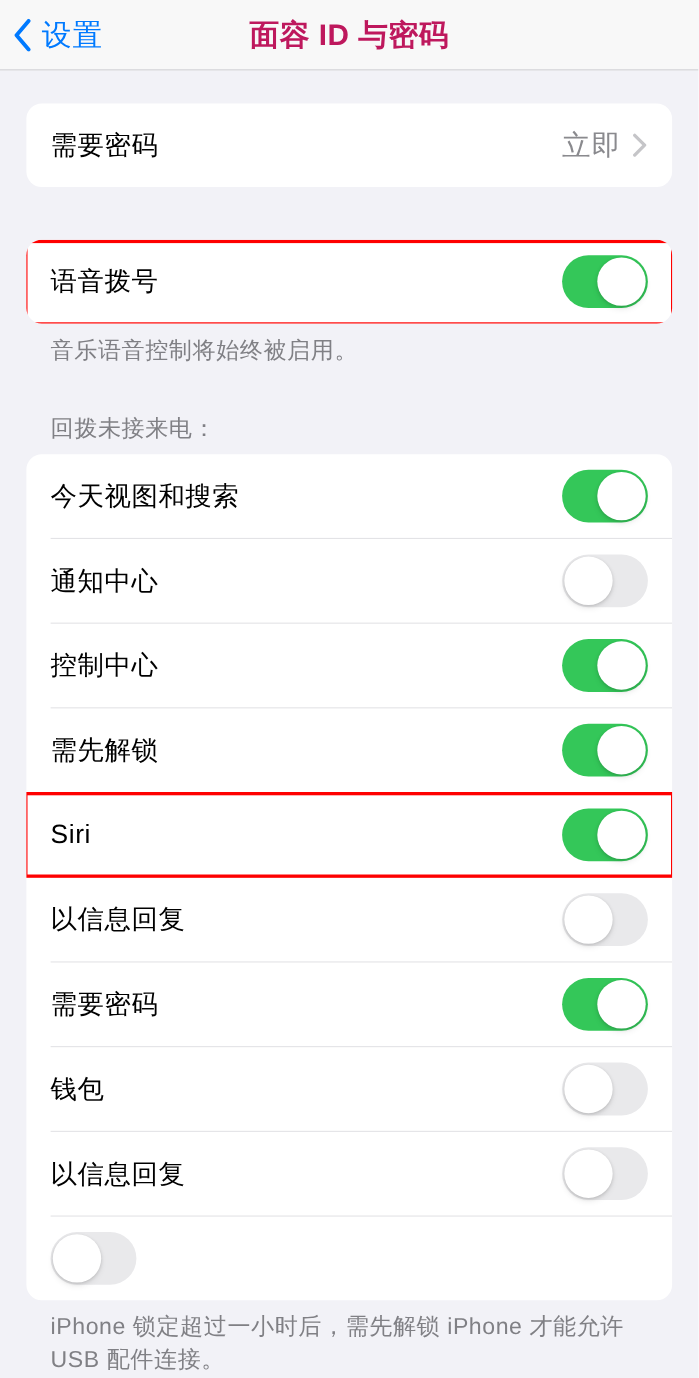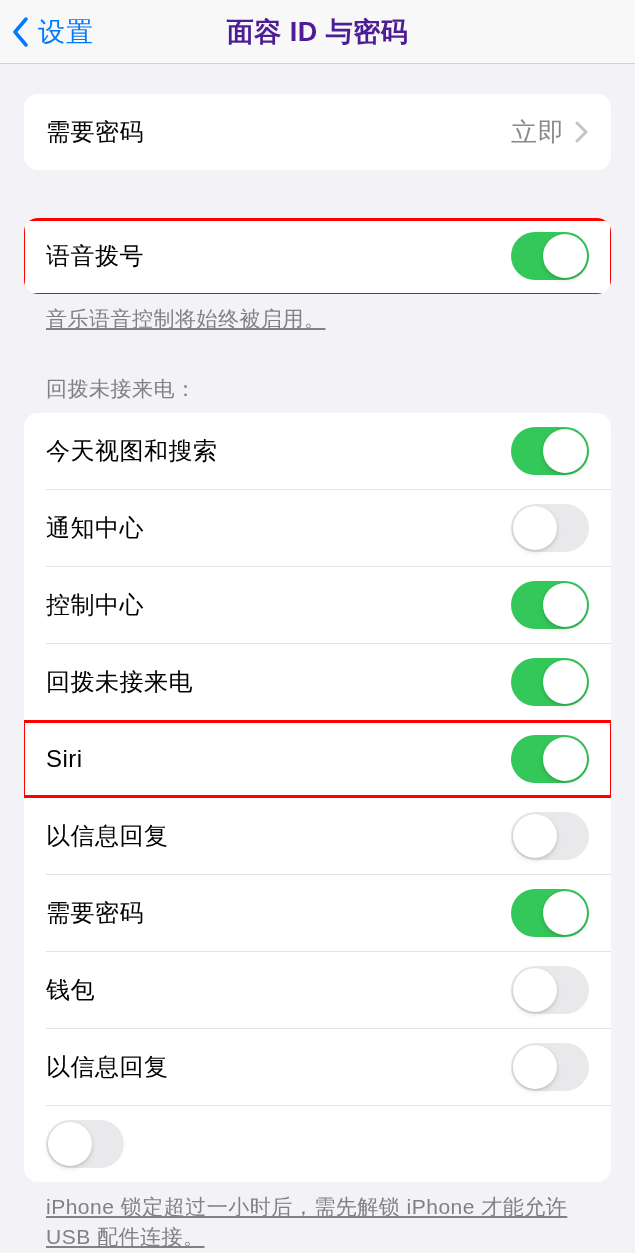--- a/index.html
+++ b/index.html
@@ -45,21 +45,21 @@
       margin-left: 8px;
       letter-spacing: 1px;
     }
     .title {
       position: absolute;
       left: 0;
       right: 0;
       text-align: center;
       font-size: 27px;
       font-weight: 600;
-      color: #4c1d95;
+      color: #be185d;
       pointer-events: none;
       letter-spacing: 0.5px;
     }
     .section {
       margin: 0 24px;
     }
     .group {
       background: #fff;
       border-radius: 14px;
       overflow: hidden;
@@ -100,21 +100,20 @@
       height: 1px;
       background: #e3e3e6;
       margin-left: 22px;
     }
     .footer-text {
       font-size: 21px;
       color: #808085;
       padding: 10px 22px 0;
       letter-spacing: 0.5px;
       line-height: 1.4;
-      text-decoration: underline;
     }
     .header-text {
       font-size: 21px;
       color: #808085;
       padding: 0 22px 10px;
       letter-spacing: 0.5px;
     }
     .spacer-1 {
       height: 48px;
     }
@@ -241,21 +240,21 @@
       </div>
       <div class="divider"></div>
       <div class="row">
         <span class="row-label">控制中心</span>
         <div class="toggle on">
           <div class="toggle-knob"></div>
         </div>
       </div>
       <div class="divider"></div>
       <div class="row">
-        <span class="row-label">回拨未接来电</span>
+        <span class="row-label">需先解锁</span>
         <div class="toggle on">
           <div class="toggle-knob"></div>
         </div>
       </div>
       <div class="divider"></div>
       <div class="row highlight-row">
         <span class="row-label">Siri</span>
         <div class="toggle on">
           <div class="toggle-knob"></div>
         </div>

